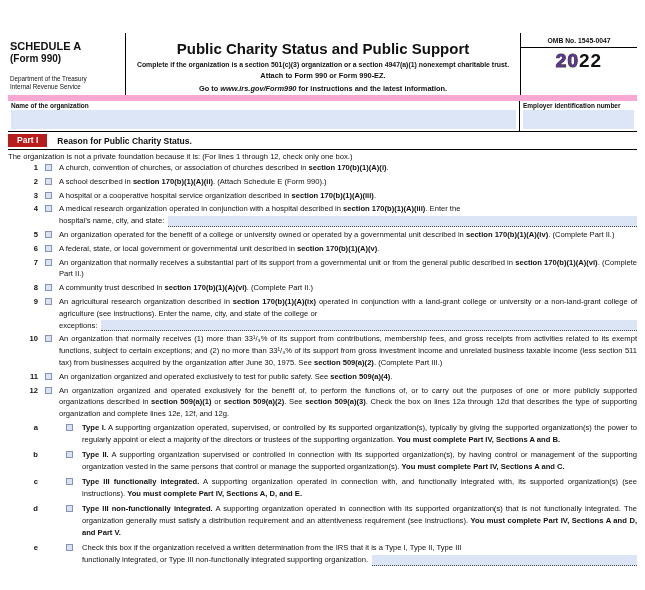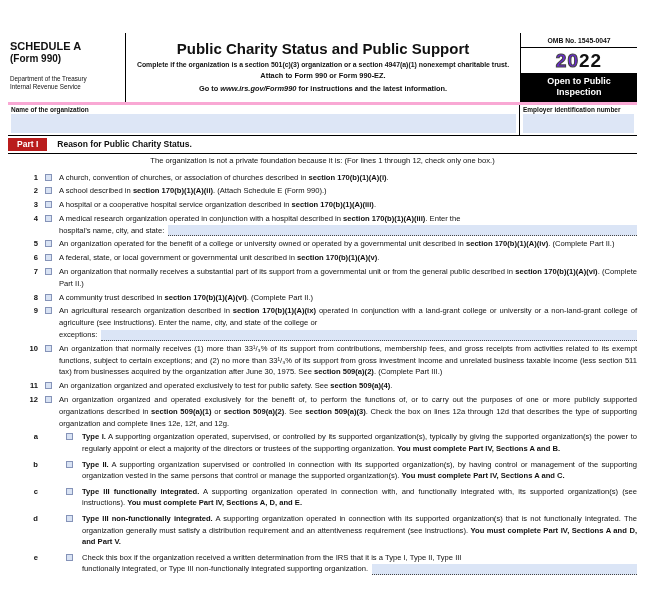--- a/index.html
+++ b/index.html
@@ -5,21 +5,21 @@
   * { box-sizing: border-box; margin: 0; padding: 0; }
   html, body { background: #ffffff; }
   body {
     width: 645px; height: 590px; overflow: hidden;
     font-family: "Liberation Sans", sans-serif;
     color: #111; position: relative;
   }
   .page { width: 645px; height: 590px; padding: 33px 8px 0 8px; overflow: hidden; }
 
   
-  .form-header { display: flex; border-bottom: 3px solid #f9a8d4; }
+  .form-header { display: flex; border-bottom: 6px solid #f9a8d4; }
   .hdr-left { width: 118px; flex: none; border-right: 1px solid #000; padding: 7px 2px 2px 2px; }
   .schedule-title { font-size: 11px; font-weight: bold; line-height: 1.15; }
   .form-number { font-size: 10px; font-weight: bold; }
   .dept { font-size: 6.3px; margin-top: 11px; line-height: 1.25; }
   .hdr-center { flex: 1; text-align: center; padding: 4px 6px 2px 6px; }
   .main-title { font-size: 15px; font-weight: bold; margin-top: 3px; }
   .subtitle { font-size: 6.9px; font-weight: bold; margin-top: 4px; }
   .attach-line { font-size: 7.4px; font-weight: bold; margin-top: 3px; }
   .goto-line { font-size: 7.4px; font-weight: bold; margin-top: 4px; }
   .goto-line .url { font-style: italic; }
@@ -37,21 +37,21 @@
   .field-label { font-size: 6.5px; font-weight: bold; }
   .field-input { flex: 1; background: #dde6f6; margin-top: 1px; }
 
   
   .part-bar { display: flex; align-items: center; padding: 2px 0 2px 0; border-bottom: 1.5px solid #000; }
   .part-label { background: #b91c1c; color: #fff; font-weight: bold; font-size: 8.5px; padding: 1px 9px 2px 9px; margin-right: 10px; }
   .part-title-bold { font-weight: bold; font-size: 8.5px; }
   .part-title-rest { font-size: 8.5px; }
 
   
-  .intro { font-size: 7.6px; margin: 2px 0 7px 0; text-align: center; }
+  .intro { font-size: 7.6px; margin: 2px 0 1px 0; }
   .line-row { display: flex; align-items: flex-start; font-size: 7.6px; line-height: 11.8px; margin-bottom: 2px; }
   .line-row.letter { margin-top: 2px; margin-bottom: 3.5px; }
   .num { width: 30px; flex: none; text-align: right; font-weight: bold; }
   .cb { width: 7px; height: 7px; flex: none; background: #d9e3f4; border: 1px solid #8593b8; margin: 2px 0 0 7px; }
   .letter .cb { margin-left: 28px; }
   .txt { flex: 1; margin-left: 7px; text-align: justify; }
   .letter .txt { margin-left: 9px; }
   .fillrow { display: flex; align-items: flex-end; text-align: left; }
   .fillrow .fill { flex: 1; height: 11px; background: #dbe5f6; border-bottom: 1px dotted #444; margin-left: 4px; }
 </style>
@@ -71,24 +71,20 @@
     </div>
     <div class="hdr-center">
       <div class="main-title">Public Charity Status and Public Support</div>
       <div class="subtitle">Complete if the organization is a section 501(c)(3) organization or a section 4947(a)(1) nonexempt charitable trust.</div>
       <div class="attach-line">Attach to Form 990 or Form 990-EZ.</div>
       <div class="goto-line"><span>Go to </span><span class="url">www.irs.gov/Form990</span><span> for instructions and the latest information.</span></div>
     </div>
     <div class="hdr-right">
       <div class="omb">OMB No. 1545-0047</div>
       <div class="year"><span class="outline">20</span><span>22</span></div>
-      <div class="open-box">
-        <div>Open to Public</div>
-        <div>Inspection</div>
-      </div>
     </div>
   </div>
 
   <div class="id-row">
     <div class="name-cell">
       <div class="field-label">Name of the organization</div>
       <div class="field-input"></div>
     </div>
     <div class="ein-cell">
       <div class="field-label">Employer identification number</div>

